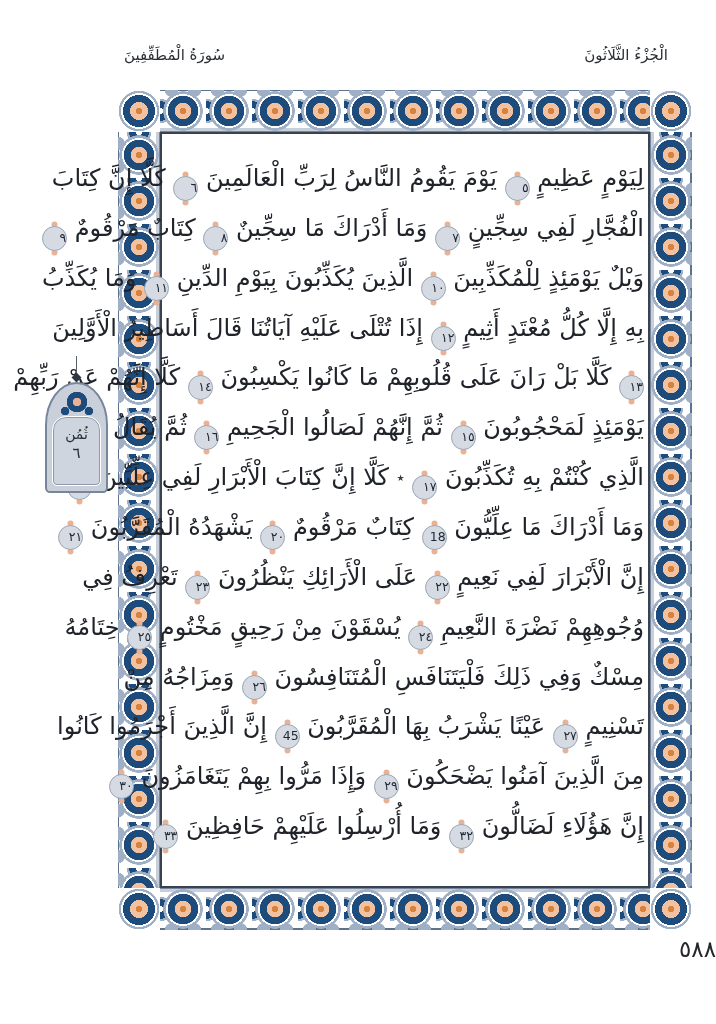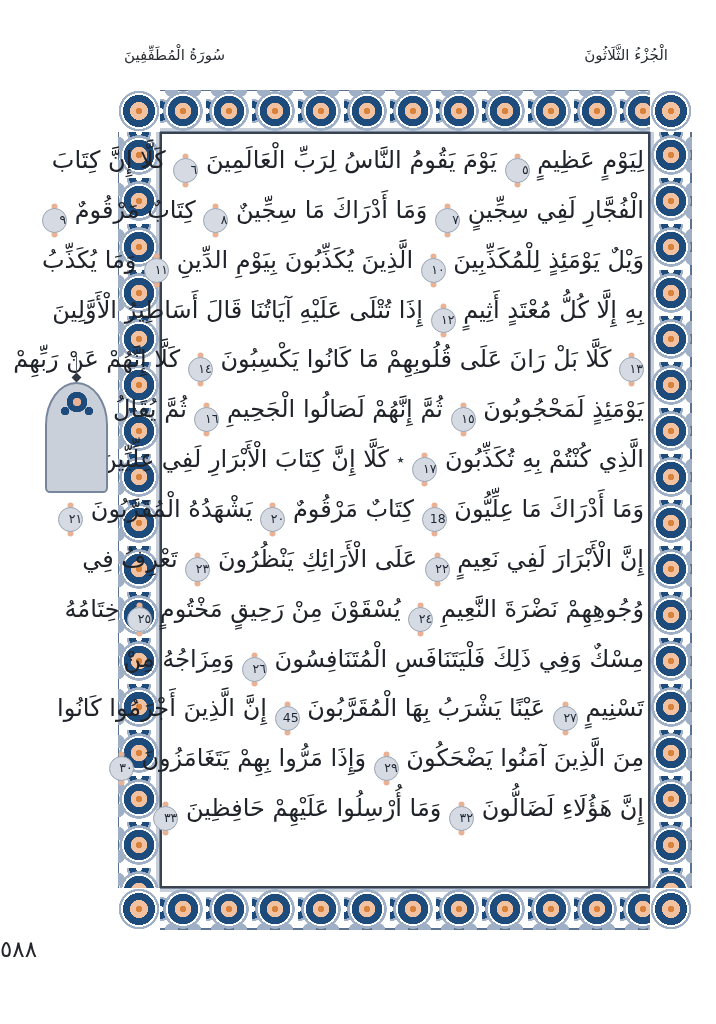--- a/index.html
+++ b/index.html
@@ -66,21 +66,21 @@
       linear-gradient(to left, #5b7390 0px, #5b7390 1.5px, rgba(91,115,144,0) 1.5px),
       linear-gradient(to right, #77869c 0px, #77869c 1px, #c7cfda 1px, #c7cfda 4px, rgba(199,207,218,0) 4px);
     background-size:42px 46px,42px 46px,42px 46px,42px 46px,42px 46px,42px 23px,42px 46px,42px 46px;
     background-repeat:repeat-y;}
   .corner{position:absolute;width:42px;height:42px;background-color:#ffffff;
     background-image:radial-gradient(circle at 50% 50%, #d9823b 0px, #d9823b 3px, #f2c1a0 3px, #f2c1a0 9px, #1d4b7c 9px, #1d4b7c 16px, #ffffff 16px, #ffffff 18px, #9fb0c6 18px, #9fb0c6 20px, rgba(159,176,198,0) 20.5px);}
   .c-tl{left:0;top:0;} .c-tr{right:0;top:0;} .c-bl{left:0;bottom:0;} .c-br{right:0;bottom:0;}
   .inner-line{position:absolute;inset:42px;border:2px solid #39434f;}
   
   .text-area{
-    position:absolute;left:166px;top:136px;width:478px;height:748px;
+    position:absolute;left:166px;top:154px;width:478px;height:748px;
     direction:rtl;
   }
   .qline{
     height:49.86px;line-height:49.86px;
     font-size:24px;white-space:nowrap;
     text-align:justify;text-align-last:justify;
     overflow:visible;
   }
   .am{
     display:inline-block;width:23px;height:23px;border-radius:50%;
@@ -109,21 +109,21 @@
   }
   .badge-panel{
     position:absolute;left:6px;right:6px;top:33px;bottom:6px;
     background:#ced5df;border:1px solid #8d99ab;outline:1px solid #ffffff;
     border-radius:13px 13px 4px 4px;
     text-align:center;color:#2b2f35;
   }
   .badge-label{margin-top:8px;font-size:14px;}
   .badge-number{font-size:15px;margin-top:2px;}
   
-  .pagenum{position:absolute;left:0;right:0;top:936px;text-align:left;font-size:23px;color:#23262b;}
+  .pagenum{position:absolute;left:0;right:0;top:936px;text-align:right;font-size:23px;color:#23262b;}
 </style>
 </head>
 <body>
 
 <div class="page">
 
   <div class="hdr hdr-juz">الْجُزْءُ الثَّلَاثُونَ</div>
   <div class="hdr hdr-surah">سُورَةُ الْمُطَفِّفِينَ</div>
 
   <div class="frame">
@@ -153,18 +153,22 @@
       <div class="qline"><span class="vt">تَسْنِيمٍ</span> <span class="am">٢٧</span> <span class="vt">عَيْنًا يَشْرَبُ بِهَا الْمُقَرَّبُونَ</span> <span class="am">45</span> <span class="vt">إِنَّ الَّذِينَ أَجْرَمُوا كَانُوا</span> </div>
       <div class="qline"><span class="vt">مِنَ الَّذِينَ آمَنُوا يَضْحَكُونَ</span> <span class="am">٢٩</span> <span class="vt">وَإِذَا مَرُّوا بِهِمْ يَتَغَامَزُونَ</span> <span class="am">٣٠</span> </div>
       <div class="qline"><span class="vt">إِنَّ هَؤُلَاءِ لَضَالُّونَ</span> <span class="am">٣٢</span> <span class="vt">وَمَا أُرْسِلُوا عَلَيْهِمْ حَافِظِينَ</span> <span class="am">٣٣</span> </div>
     </div>
 
   <div class="margin-badge">
     <div class="badge-hang-line"></div>
     <div class="badge-finial"></div>
     <div class="badge-dome">
       <div class="badge-ornament"></div>
+      <div class="badge-panel">
+        <div class="badge-label">ثُمُن</div>
+        <div class="badge-number">٦</div>
+      </div>
     </div>
   </div>
 
   <div class="pagenum">٥٨٨</div>
 
 </div>
 
 </body></html>

